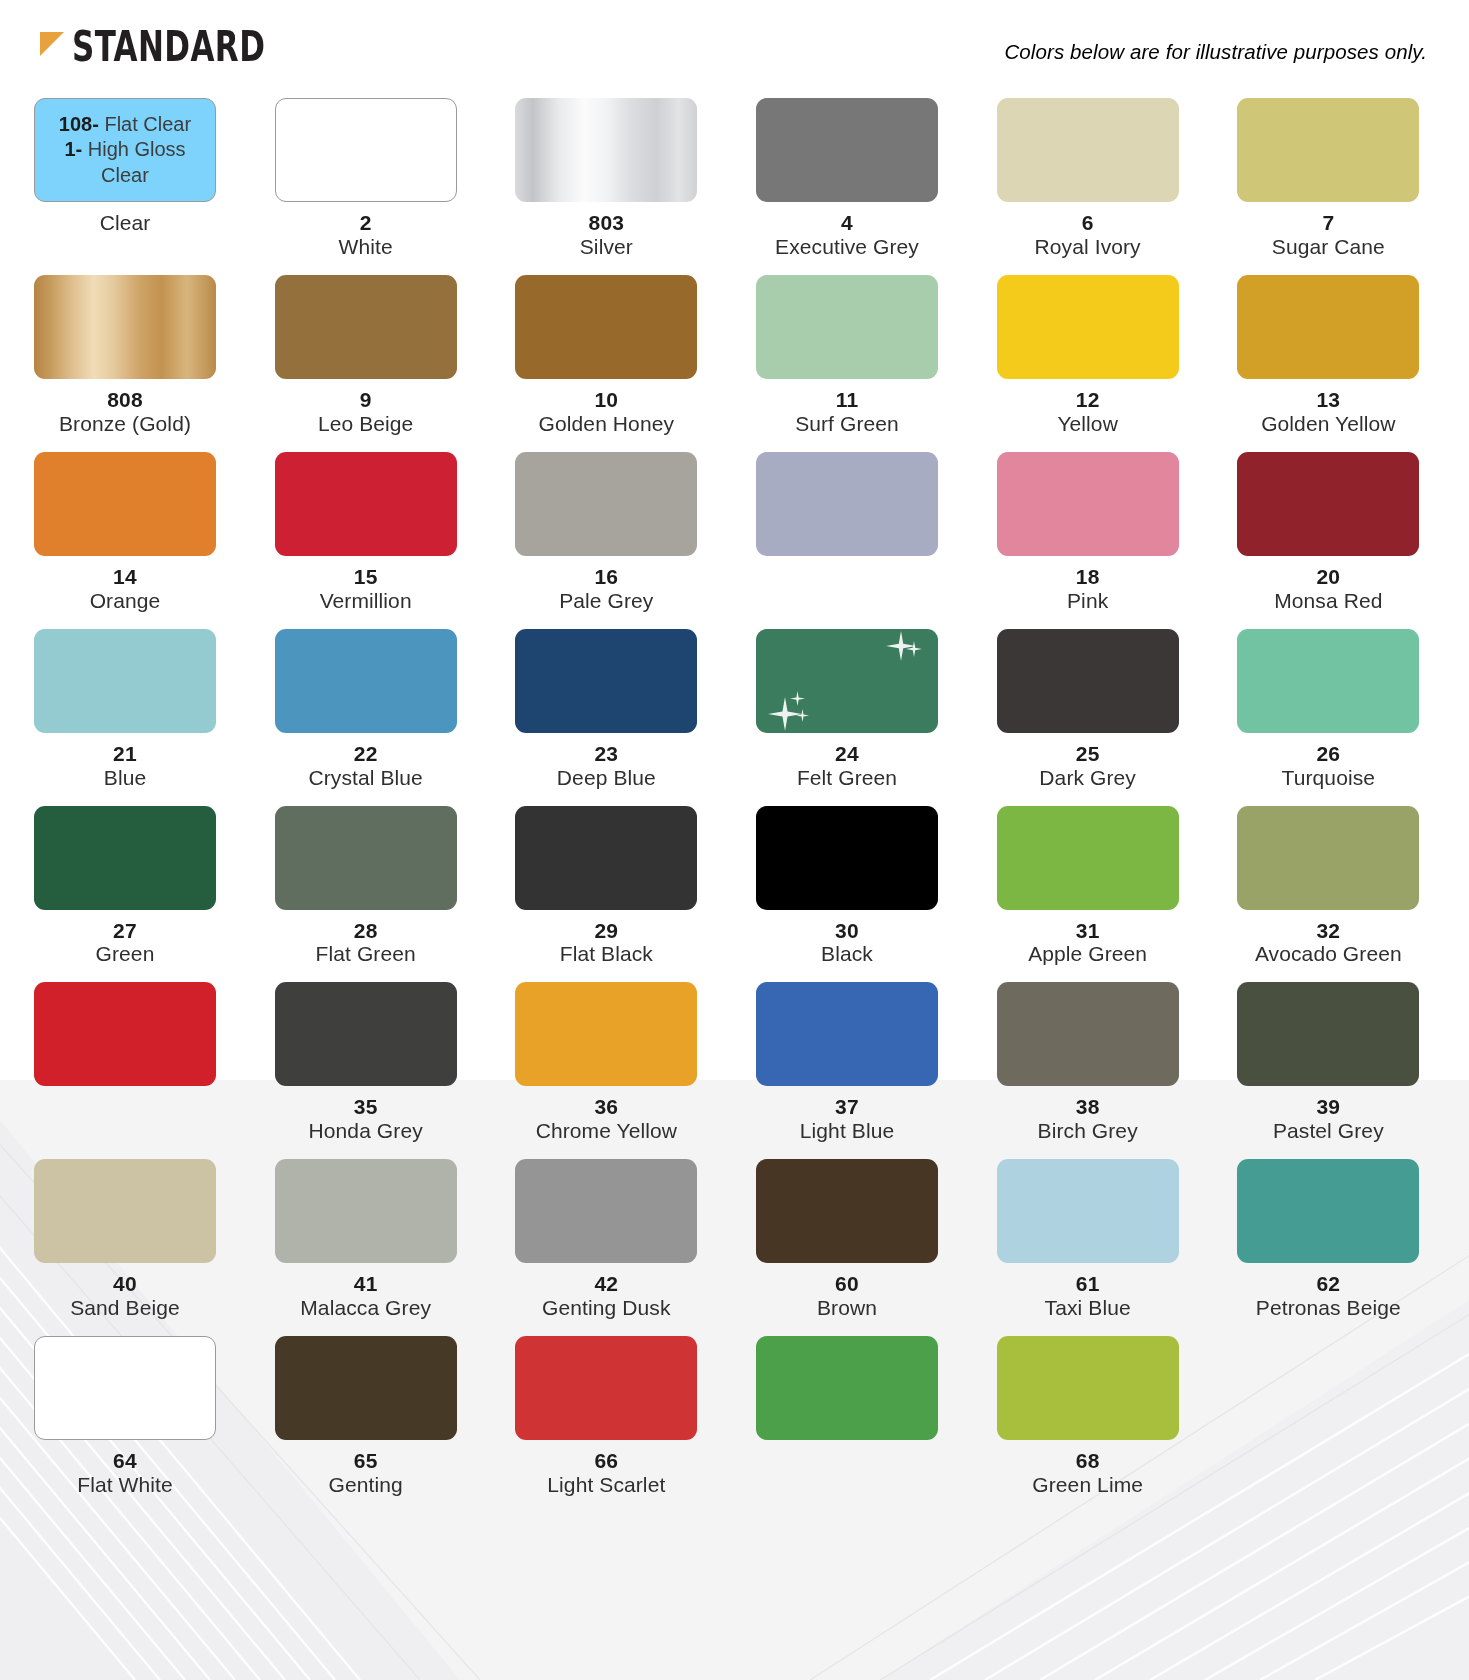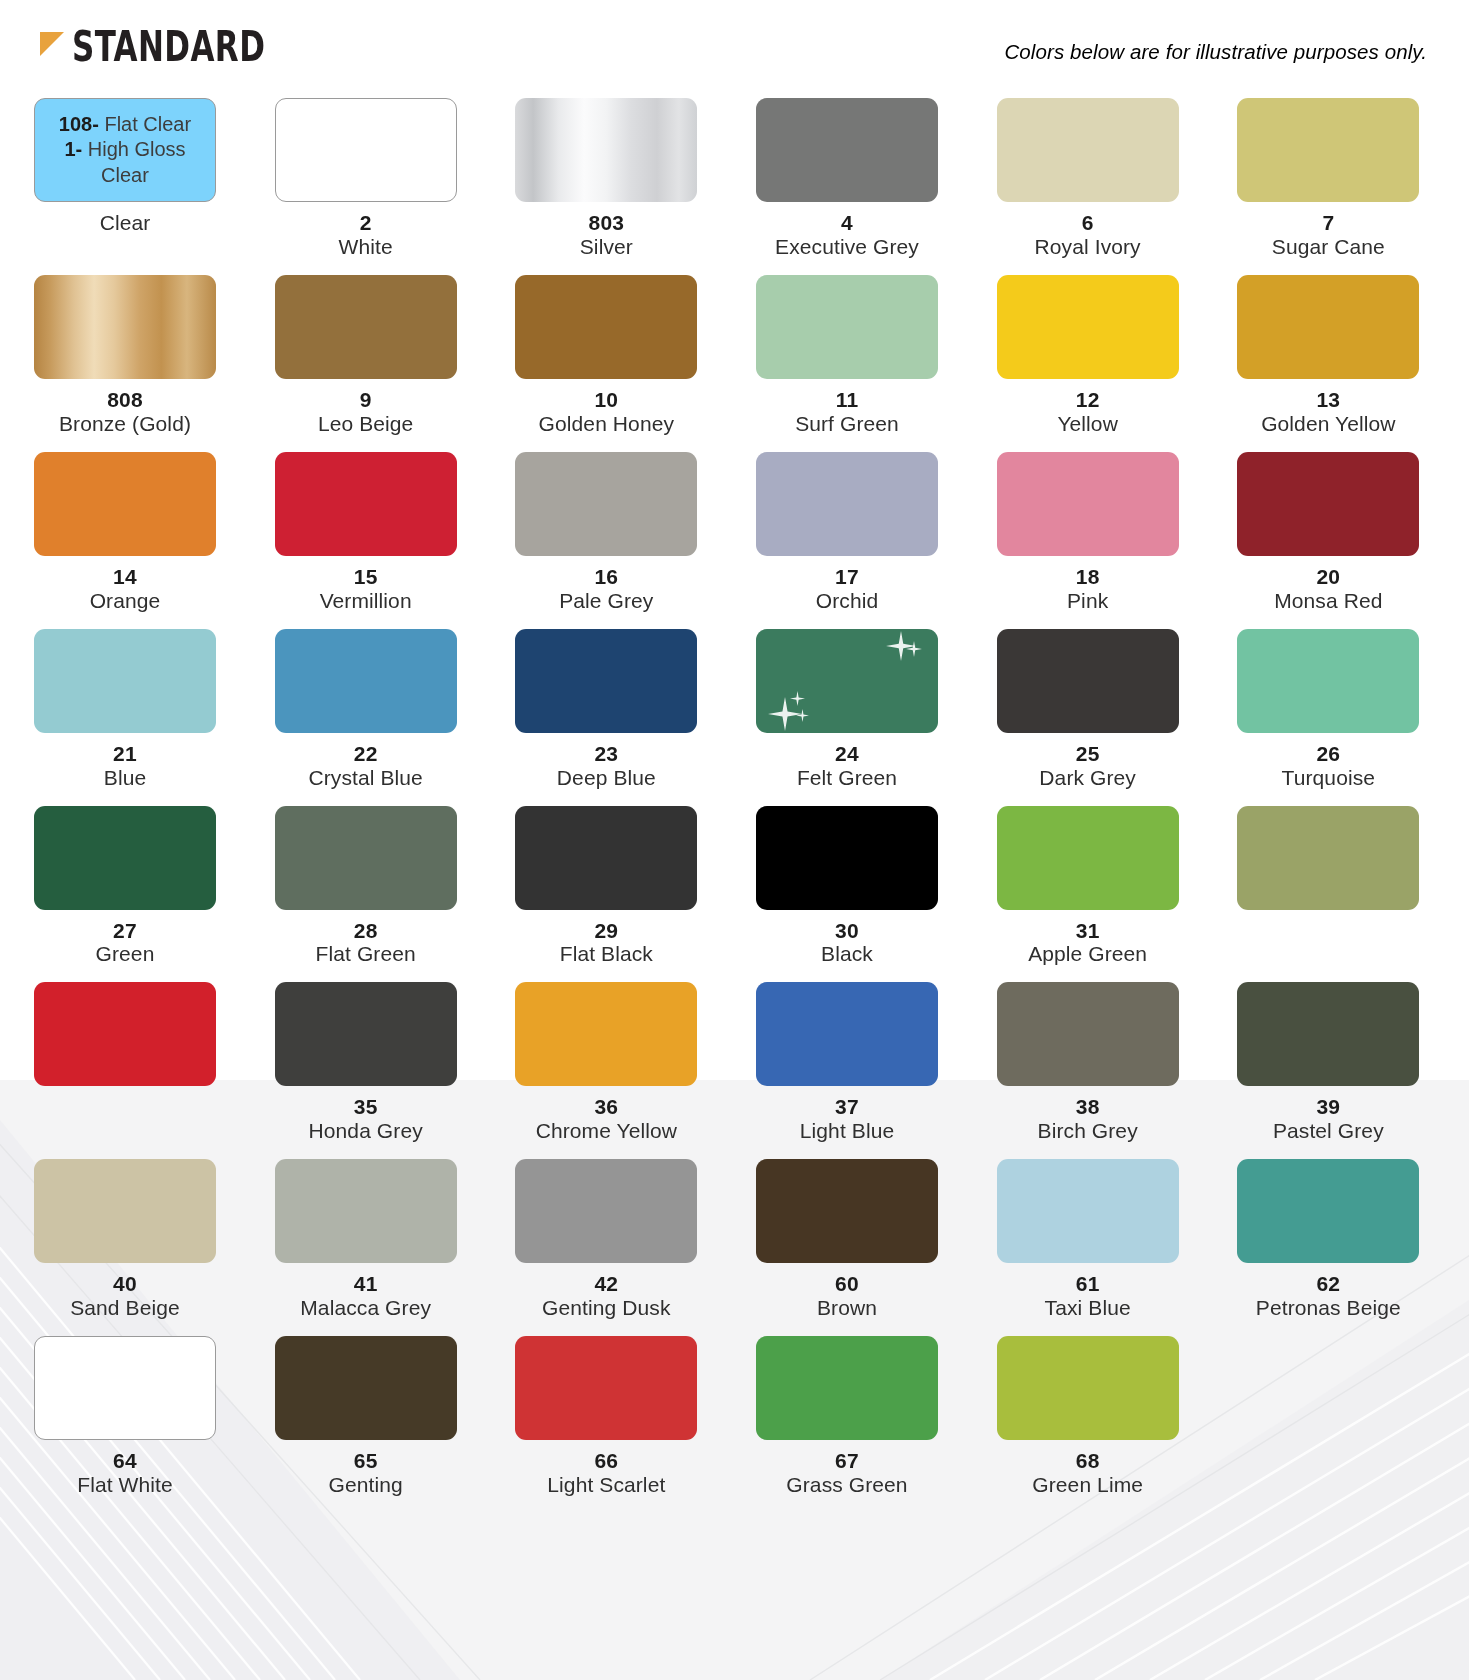--- a/index.html
+++ b/index.html
@@ -310,24 +310,20 @@
       </div>
       <div class="cell">
         <div class="swatch" style="background: rgb(167, 164, 158);"></div>
         <div class="caption">
           <div class="code">16</div>
           <div class="cname">Pale Grey</div>
         </div>
       </div>
       <div class="cell">
         <div class="swatch" style="background: rgb(168, 172, 194);"></div>
-        <div class="caption">
-          <div class="code">17</div>
-          <div class="cname">Orchid</div>
-        </div>
       </div>
       <div class="cell">
         <div class="swatch" style="background: rgb(226, 134, 158);"></div>
         <div class="caption">
           <div class="code">18</div>
           <div class="cname">Pink</div>
         </div>
       </div>
       <div class="cell">
         <div class="swatch" style="background: rgb(143, 34, 42);"></div>
@@ -424,20 +420,24 @@
       </div>
       <div class="cell">
         <div class="swatch" style="background: rgb(124, 183, 67);"></div>
         <div class="caption">
           <div class="code">31</div>
           <div class="cname">Apple Green</div>
         </div>
       </div>
       <div class="cell">
         <div class="swatch" style="background: rgb(154, 163, 103);"></div>
+        <div class="caption">
+          <div class="code">32</div>
+          <div class="cname">Avocado Green</div>
+        </div>
       </div>
       <div class="cell">
         <div class="swatch" style="background: rgb(210, 32, 43);"></div>
       </div>
       <div class="cell">
         <div class="swatch" style="background: rgb(63, 63, 61);"></div>
         <div class="caption">
           <div class="code">35</div>
           <div class="cname">Honda Grey</div>
         </div>
@@ -528,24 +528,20 @@
       </div>
       <div class="cell">
         <div class="swatch" style="background: rgb(207, 51, 52);"></div>
         <div class="caption">
           <div class="code">66</div>
           <div class="cname">Light Scarlet</div>
         </div>
       </div>
       <div class="cell">
         <div class="swatch" style="background: rgb(76, 160, 74);"></div>
-        <div class="caption">
-          <div class="code">67</div>
-          <div class="cname">Grass Green</div>
-        </div>
       </div>
       <div class="cell">
         <div class="swatch" style="background: rgb(168, 190, 61);"></div>
         <div class="caption">
           <div class="code">68</div>
           <div class="cname">Green Lime</div>
         </div>
       </div>
       <div class="cell empty"></div>
     </div>

